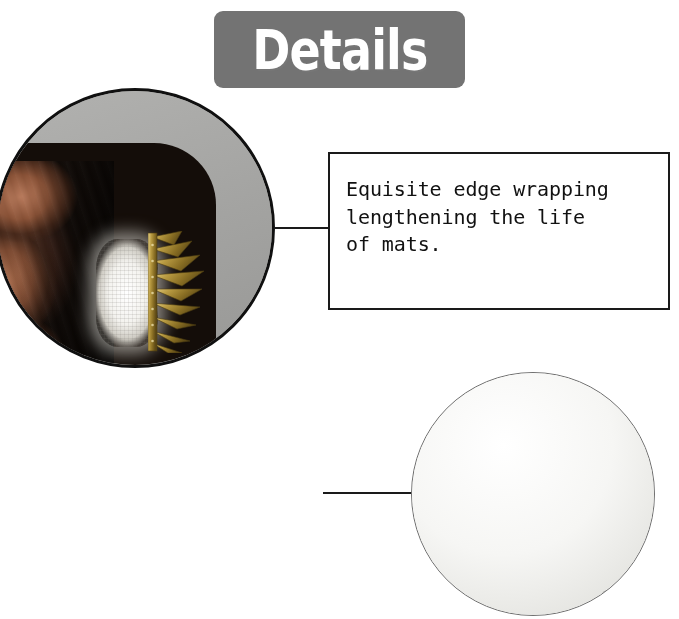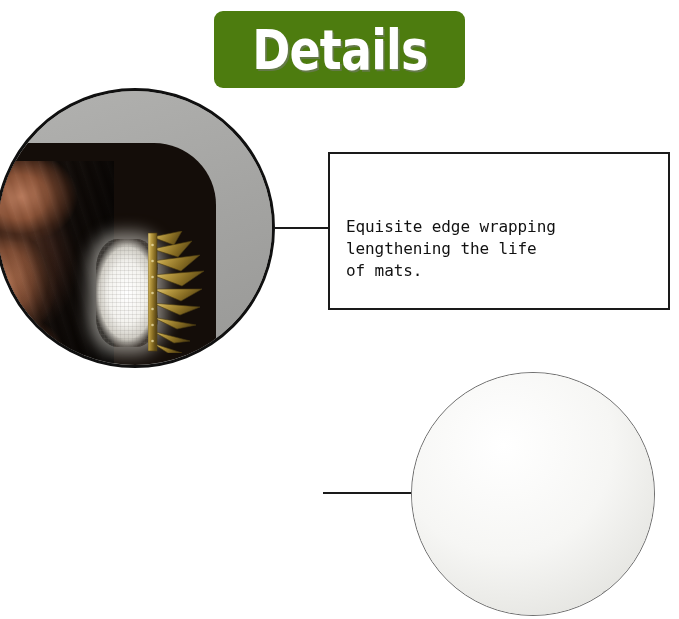--- a/index.html
+++ b/index.html
@@ -19,21 +19,21 @@
     overflow: hidden;
   }
 
   
   .banner {
     position: absolute;
     left: 214px;
     top: 11px;
     width: 251px;
     height: 77px;
-    background: #4d7c0f;
+    background: #737373;
     border-radius: 9px;
     display: flex;
     align-items: center;
     justify-content: center;
   }
   .banner-title {
     color: #ffffff;
     font-family: "DejaVu Sans", sans-serif;
     font-weight: bold;
     font-size: 56px;
@@ -64,26 +64,25 @@
 
   .callout-edge {
     left: 328px;
     top: 152px;
     width: 342px;
     height: 158px;
     justify-content: flex-start;
     align-items: flex-start;
   }
   .callout-edge p {
-    font-size: 16px;
+    font-size: 20px;
     line-height: 1.38;
     text-align: left;
     padding: 22px 0 0 16px;
     letter-spacing: -0.1px;
-    margin-top: 40px;
   }
 
   .callout-bottom {
     left: 10px;
     top: 393px;
     width: 315px;
     height: 192px;
   }
   .callout-bottom p {
     font-size: 20.5px;

